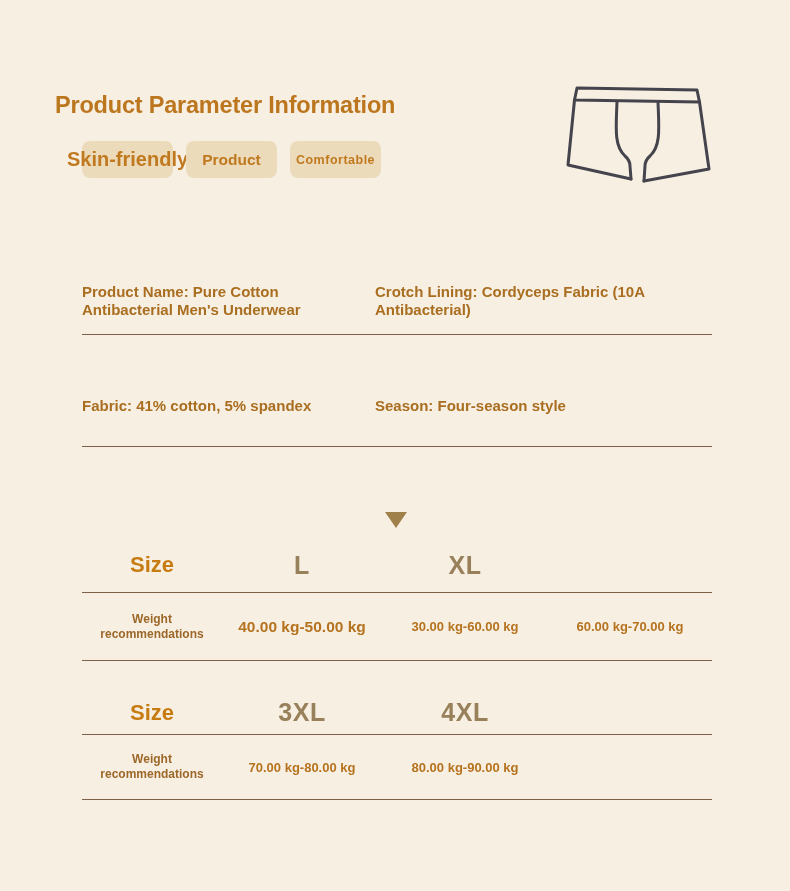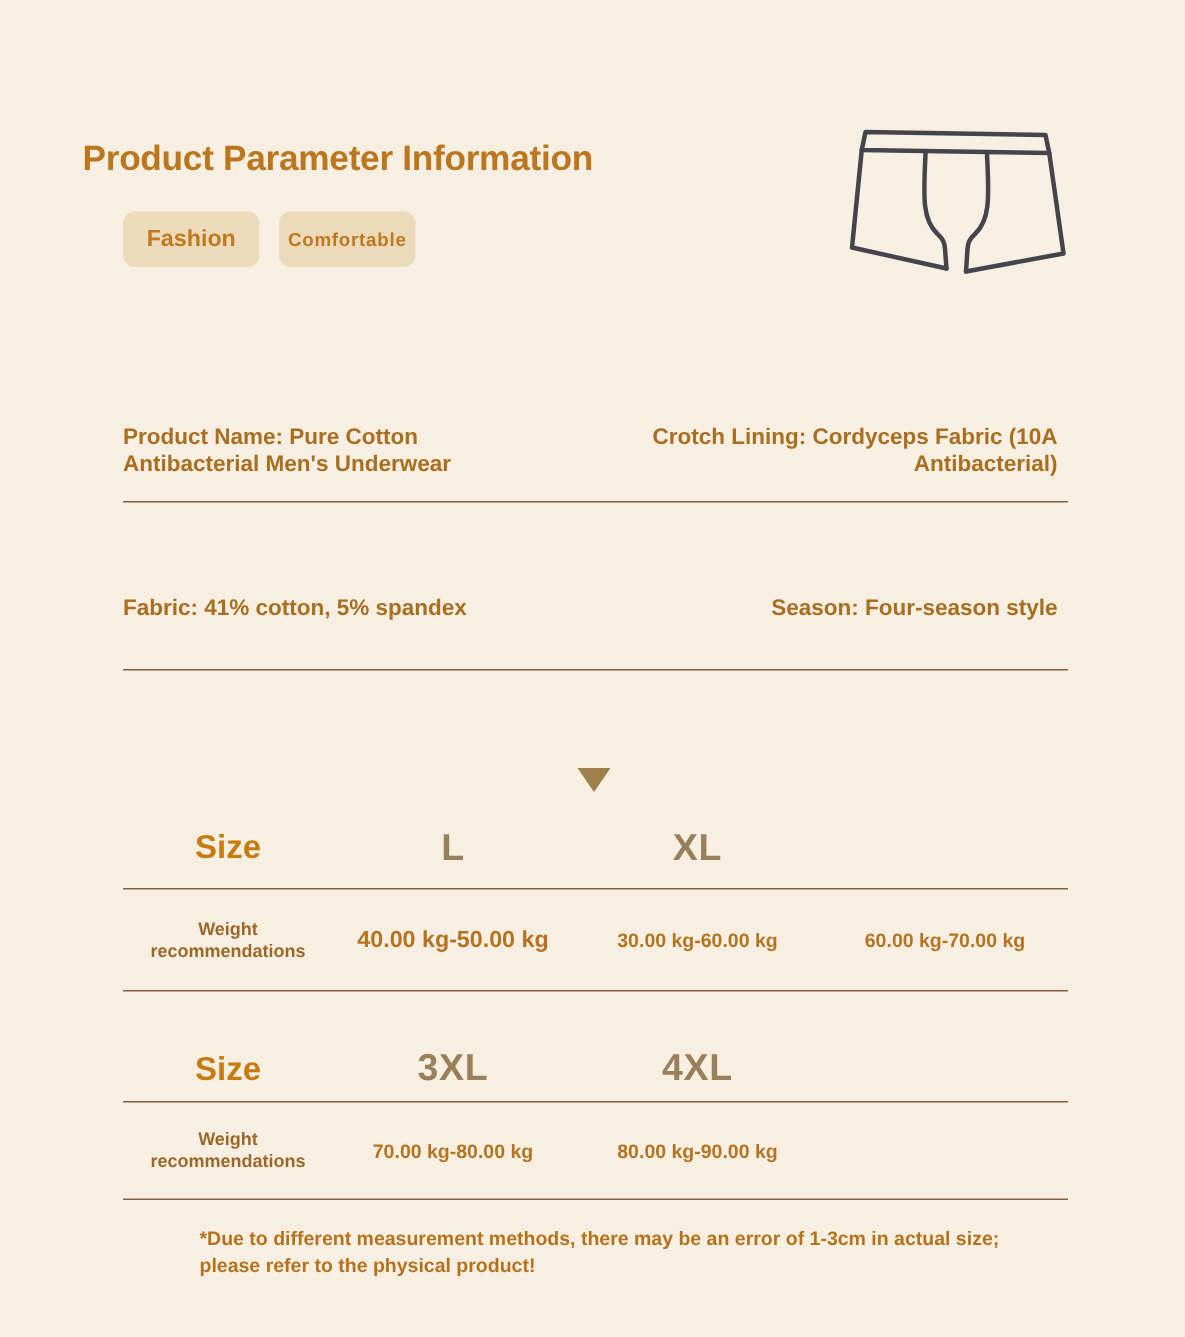--- a/index.html
+++ b/index.html
@@ -35,21 +35,21 @@
   .tag-2 .lbl{font-size:12.5px;letter-spacing:0.5px;}
 
   .underwear{position:absolute;left:566px;top:84px;}
 
   .details{position:absolute;left:82px;top:267px;width:630px;}
   .detail-row{display:grid;grid-template-columns:293px 1fr;border-bottom:1px solid var(--divider);margin-top:16px;}
   .detail-row.r1{padding-bottom:15px;}
   .detail-row.r2{padding-top:46px;padding-bottom:31px;}
   .detail-cell{font-size:15px;line-height:18px;color:var(--detail-text);}
   .detail-cell.c0{max-width:255px;}
-  .detail-cell.c1{max-width:330px;text-align:right;}
+  .detail-cell.c1{max-width:330px;}
 
   .quick-select{
     position:absolute;left:0;top:473px;width:790px;text-align:center;
     font-size:14.5px;color:var(--picker-heading);
   }
   .triangle{
     position:absolute;left:385px;top:512px;width:0;height:0;
     border-left:11px solid transparent;border-right:11px solid transparent;
     border-top:16px solid var(--triangle);
   }
@@ -76,22 +76,25 @@
   }
 </style>
 </head>
 <body>
 
 <div class="page">
 
   <h1 class="title">Product Parameter Information</h1>
 
   <div class="tags">
+    <div class="tag tag-0">
+      <span class="lbl">Skin-friendly</span>
+    </div>
     <div class="tag tag-1">
-      <span class="lbl">Fashion</span>
+      <span class="lbl">Product</span>
     </div>
     <div class="tag tag-2">
       <span class="lbl">Comfortable</span>
     </div>
   </div>
 
   <svg class="underwear" width="147" height="102" viewBox="0 0 147 102" fill="none">
     <g stroke="#45444c" stroke-width="3" stroke-linejoin="round" stroke-linecap="round">
       <path d="M11,4 L131,6 L133.5,18 L8.5,16 Z"></path>
       <path d="M8.5,16 L2,81 L65,95"></path>
@@ -133,15 +136,14 @@
       <div></div>
     </div>
     <div class="trow row-weight2">
       <div class="wlabel">Weight recommendations</div>
       <div class="wval">70.00 kg-80.00 kg</div>
       <div class="wval">80.00 kg-90.00 kg</div>
       <div></div>
     </div>
   </div>
 
-  <div class="footnote">*Due to different measurement methods, there may be an error of 1-3cm in actual size; please refer to the physical product!</div>
 
 </div>
 
 </body></html>

